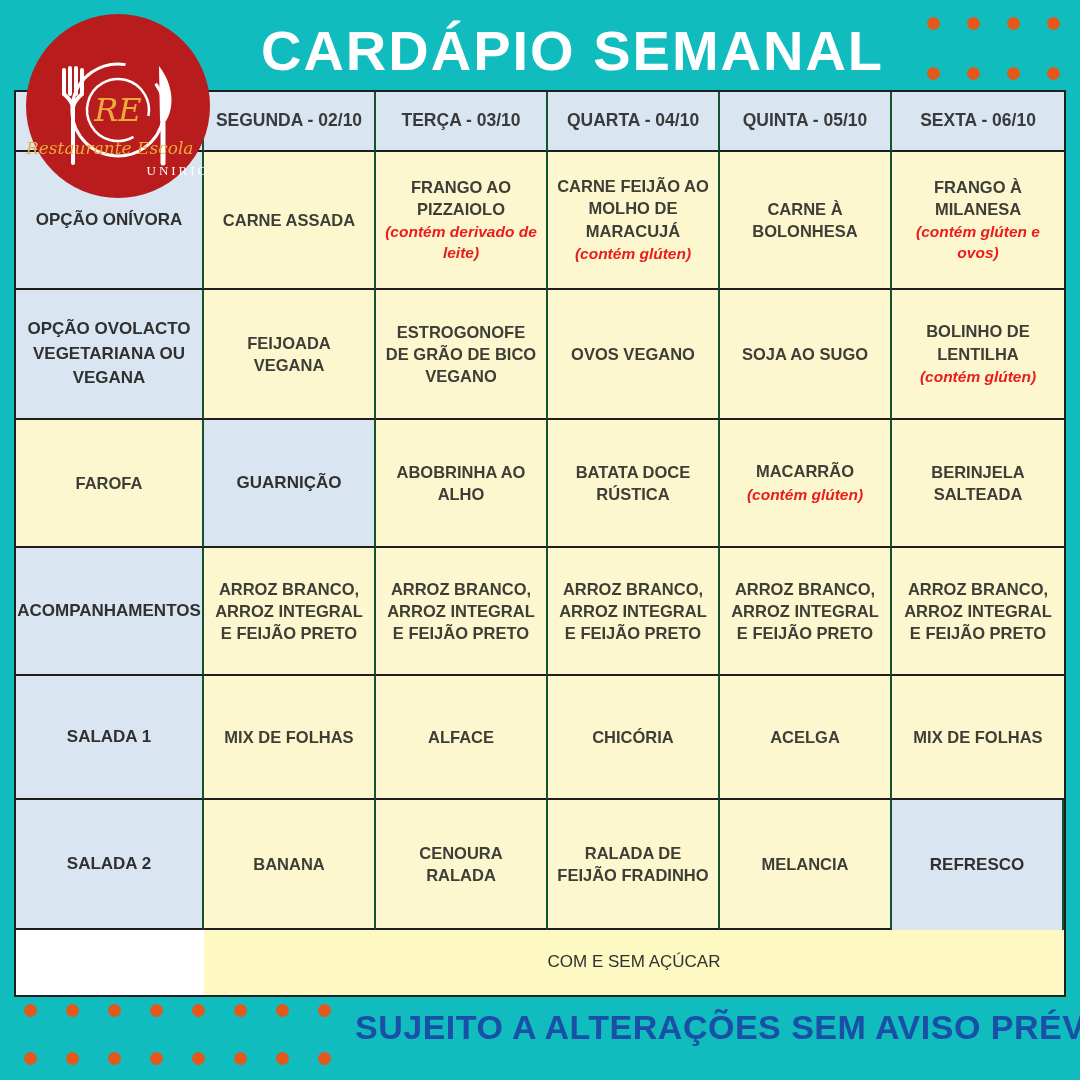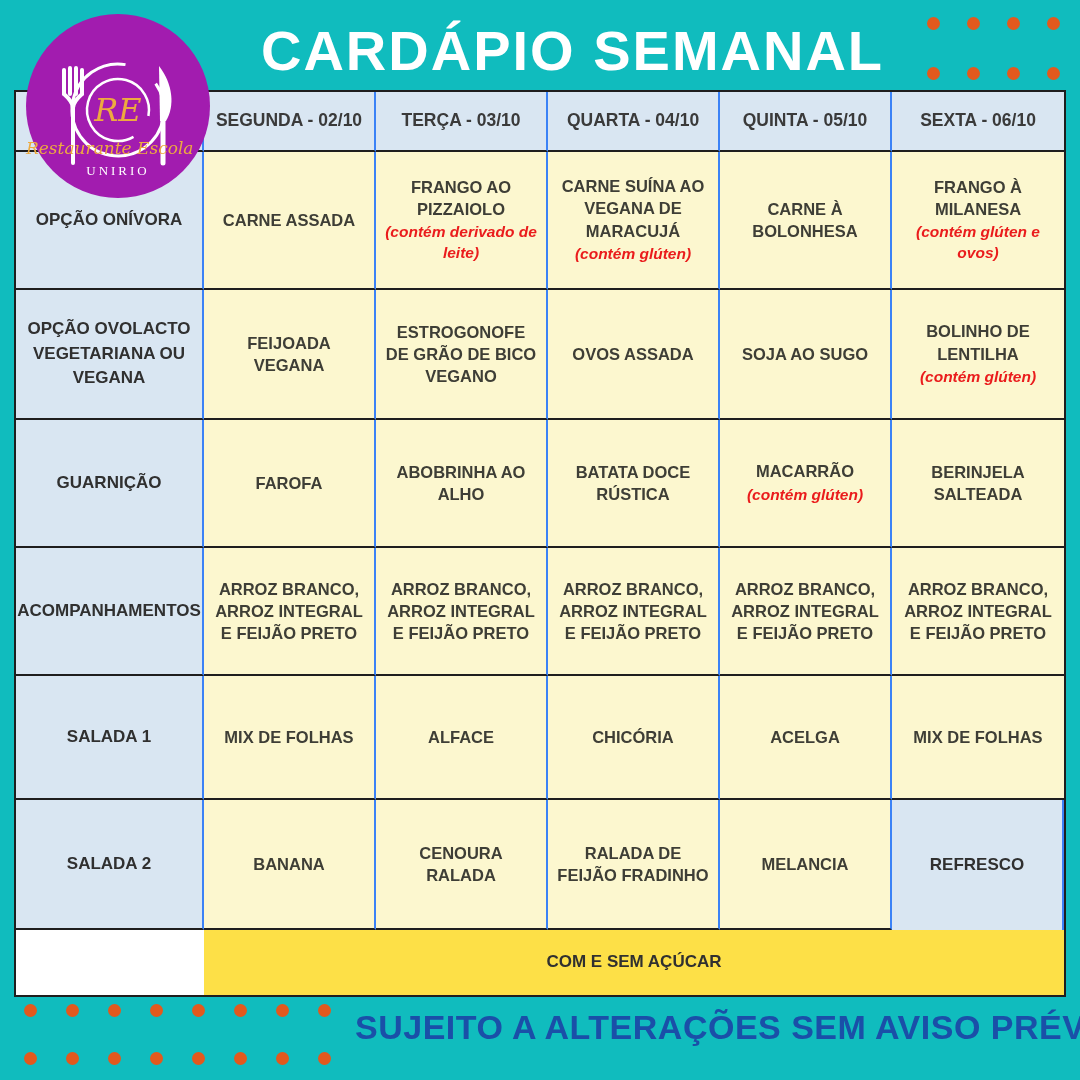--- a/index.html
+++ b/index.html
@@ -7,39 +7,39 @@
   .page{position:relative;width:1080px;height:1080px;background:#10bcbe;}
 
   .title{position:absolute;left:215px;right:150px;top:18px;text-align:center;
     color:#ffffff;font-size:56px;font-weight:800;letter-spacing:2px;white-space:nowrap;}
 
   
   .table-wrap{position:absolute;left:14px;top:90px;width:1052px;height:907px;
     background:#ffffff;border:2px solid #1e1e1e;box-sizing:border-box;
     display:grid;grid-template-columns:188px repeat(5,1fr);
     grid-template-rows:60px 138px 130px 128px 128px 124px 130px auto;}
-  .cell{border-right:2px solid #3b82f6;border-bottom:2px solid #1e1e1e;
+  .cell{border-right:2px solid #14532d;border-bottom:2px solid #1e1e1e;
     display:flex;flex-direction:column;align-items:center;justify-content:center;
     text-align:center;padding:4px 8px;box-sizing:border-box;line-height:1.35;}
   .lastcol{border-right:none;}
   .lastrow{border-bottom:none;}
   .hcell{background:#d9e6f2;font-weight:700;font-size:17.5px;color:#3a3a3a;}
   .lcell{background:#d9e6f2;font-weight:700;font-size:17px;color:#303030;line-height:1.45;}
   .ycell{background:#fcf7cf;font-weight:700;font-size:16.5px;color:#3e3e36;align-items:center;}
   .ycell .main{width:100%;}
   .note{color:#ea1c1c;font-style:italic;font-size:15.5px;font-weight:700;margin-top:2px;}
-  .scell{background:#fde047;font-weight:700;font-size:17px;color:#303030;grid-column:2/-1;}
+  .scell{background:#fef9c3;font-weight:400;font-size:17px;color:#303030;grid-column:2/-1;}
 
   
   .logo{position:absolute;left:26px;top:14px;width:184px;height:184px;border-radius:50%;
-    background:#a21caf;z-index:5;}
+    background:#b91c1c;z-index:5;}
   .logo svg{position:absolute;left:0;top:0;}
   .logo-name{position:absolute;left:0;right:0;top:124px;text-align:left;
     font-family:"DejaVu Serif",serif;font-style:italic;font-size:17px;color:#edaa3f;}
-  .logo-org{position:absolute;left:0;right:0;top:149px;text-align:center;
+  .logo-org{position:absolute;left:0;right:0;top:149px;text-align:right;
     font-family:"Liberation Serif",serif;font-size:13px;letter-spacing:3px;color:#ffffff;}
 
   
   .dots{position:absolute;display:grid;}
   .dots-tr{top:17px;right:20px;column-gap:27px;row-gap:37px;}
   .dots-bl{top:1004px;left:24px;column-gap:29px;row-gap:35px;}
   .dot{width:13px;height:13px;border-radius:50%;background:#e2591d;display:block;}
 
   .footer{position:absolute;left:355px;right:14px;top:1008px;text-align:center;
     color:#1a4fa8;font-size:34px;font-weight:800;letter-spacing:0.5px;white-space:nowrap;}
@@ -71,51 +71,51 @@
       <div class="cell hcell lastcol">SEXTA - 06/10</div>
       <div class="cell lcell">OPÇÃO ONÍVORA</div>
       <div class="cell ycell">
         <div class="main">CARNE ASSADA</div>
       </div>
       <div class="cell ycell">
         <div class="main">FRANGO AO PIZZAIOLO</div>
         <div class="note">(contém derivado de leite)</div>
       </div>
       <div class="cell ycell">
-        <div class="main">CARNE SUÍNA AO VEGANA DE MARACUJÁ</div>
+        <div class="main">CARNE FEIJÃO AO MOLHO DE MARACUJÁ</div>
         <div class="note">(contém glúten)</div>
       </div>
       <div class="cell ycell">
         <div class="main">CARNE À BOLONHESA</div>
       </div>
       <div class="cell ycell lastcol">
         <div class="main">FRANGO À MILANESA</div>
         <div class="note">(contém glúten e ovos)</div>
       </div>
       <div class="cell lcell">OPÇÃO OVOLACTO VEGETARIANA OU VEGANA</div>
       <div class="cell ycell">
         <div class="main">FEIJOADA VEGANA</div>
       </div>
       <div class="cell ycell">
         <div class="main">ESTROGONOFE DE GRÃO DE BICO VEGANO</div>
       </div>
       <div class="cell ycell">
-        <div class="main">OVOS ASSADA</div>
+        <div class="main">OVOS VEGANO</div>
       </div>
       <div class="cell ycell">
         <div class="main">SOJA AO SUGO</div>
       </div>
       <div class="cell ycell lastcol">
         <div class="main">BOLINHO DE LENTILHA</div>
         <div class="note">(contém glúten)</div>
       </div>
+      <div class="cell ycell">
+        <div class="main">FAROFA</div>
+      </div>
       <div class="cell lcell">GUARNIÇÃO</div>
-      <div class="cell ycell">
-        <div class="main">FAROFA</div>
-      </div>
       <div class="cell ycell">
         <div class="main">ABOBRINHA AO ALHO</div>
       </div>
       <div class="cell ycell">
         <div class="main">BATATA DOCE RÚSTICA</div>
       </div>
       <div class="cell ycell">
         <div class="main">MACARRÃO</div>
         <div class="note">(contém glúten)</div>
       </div>

